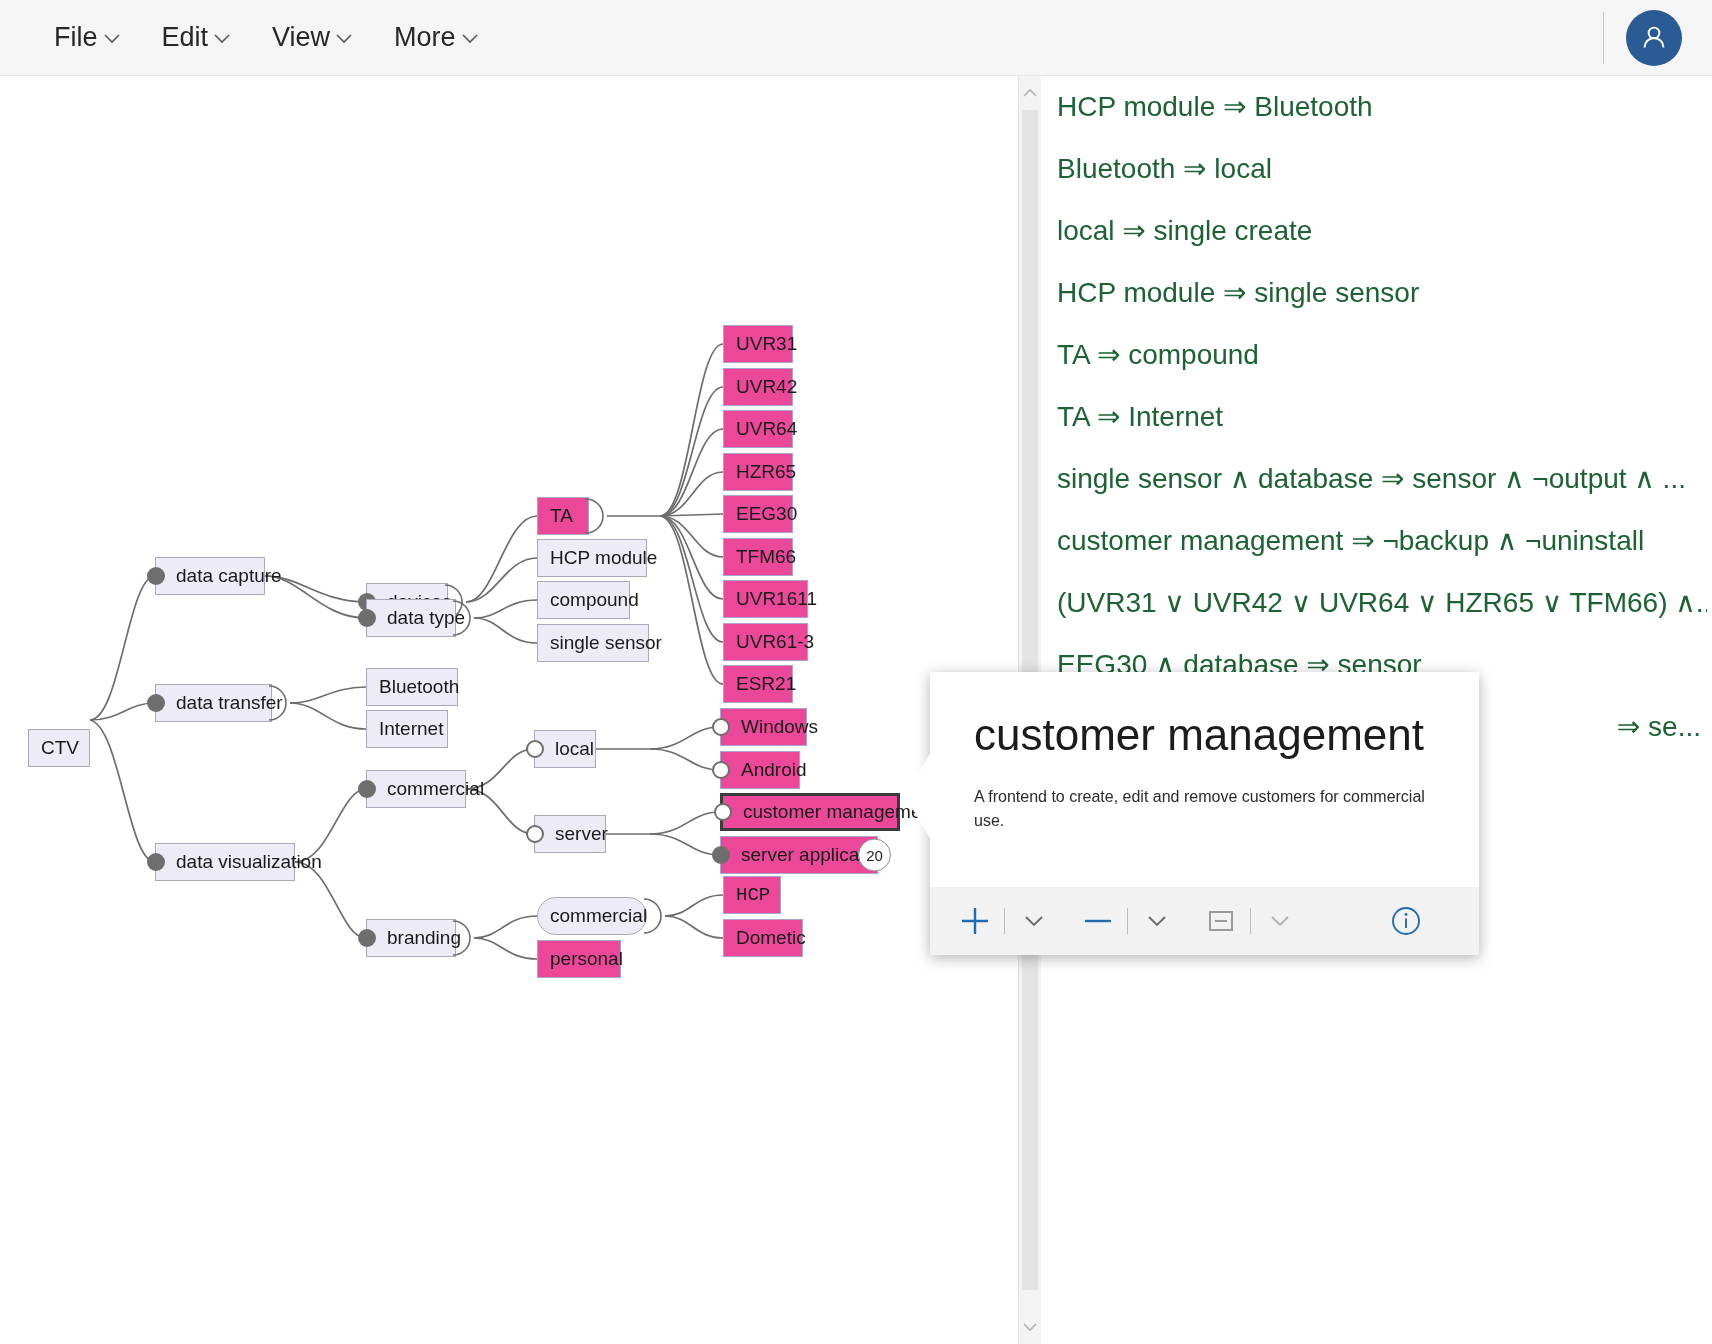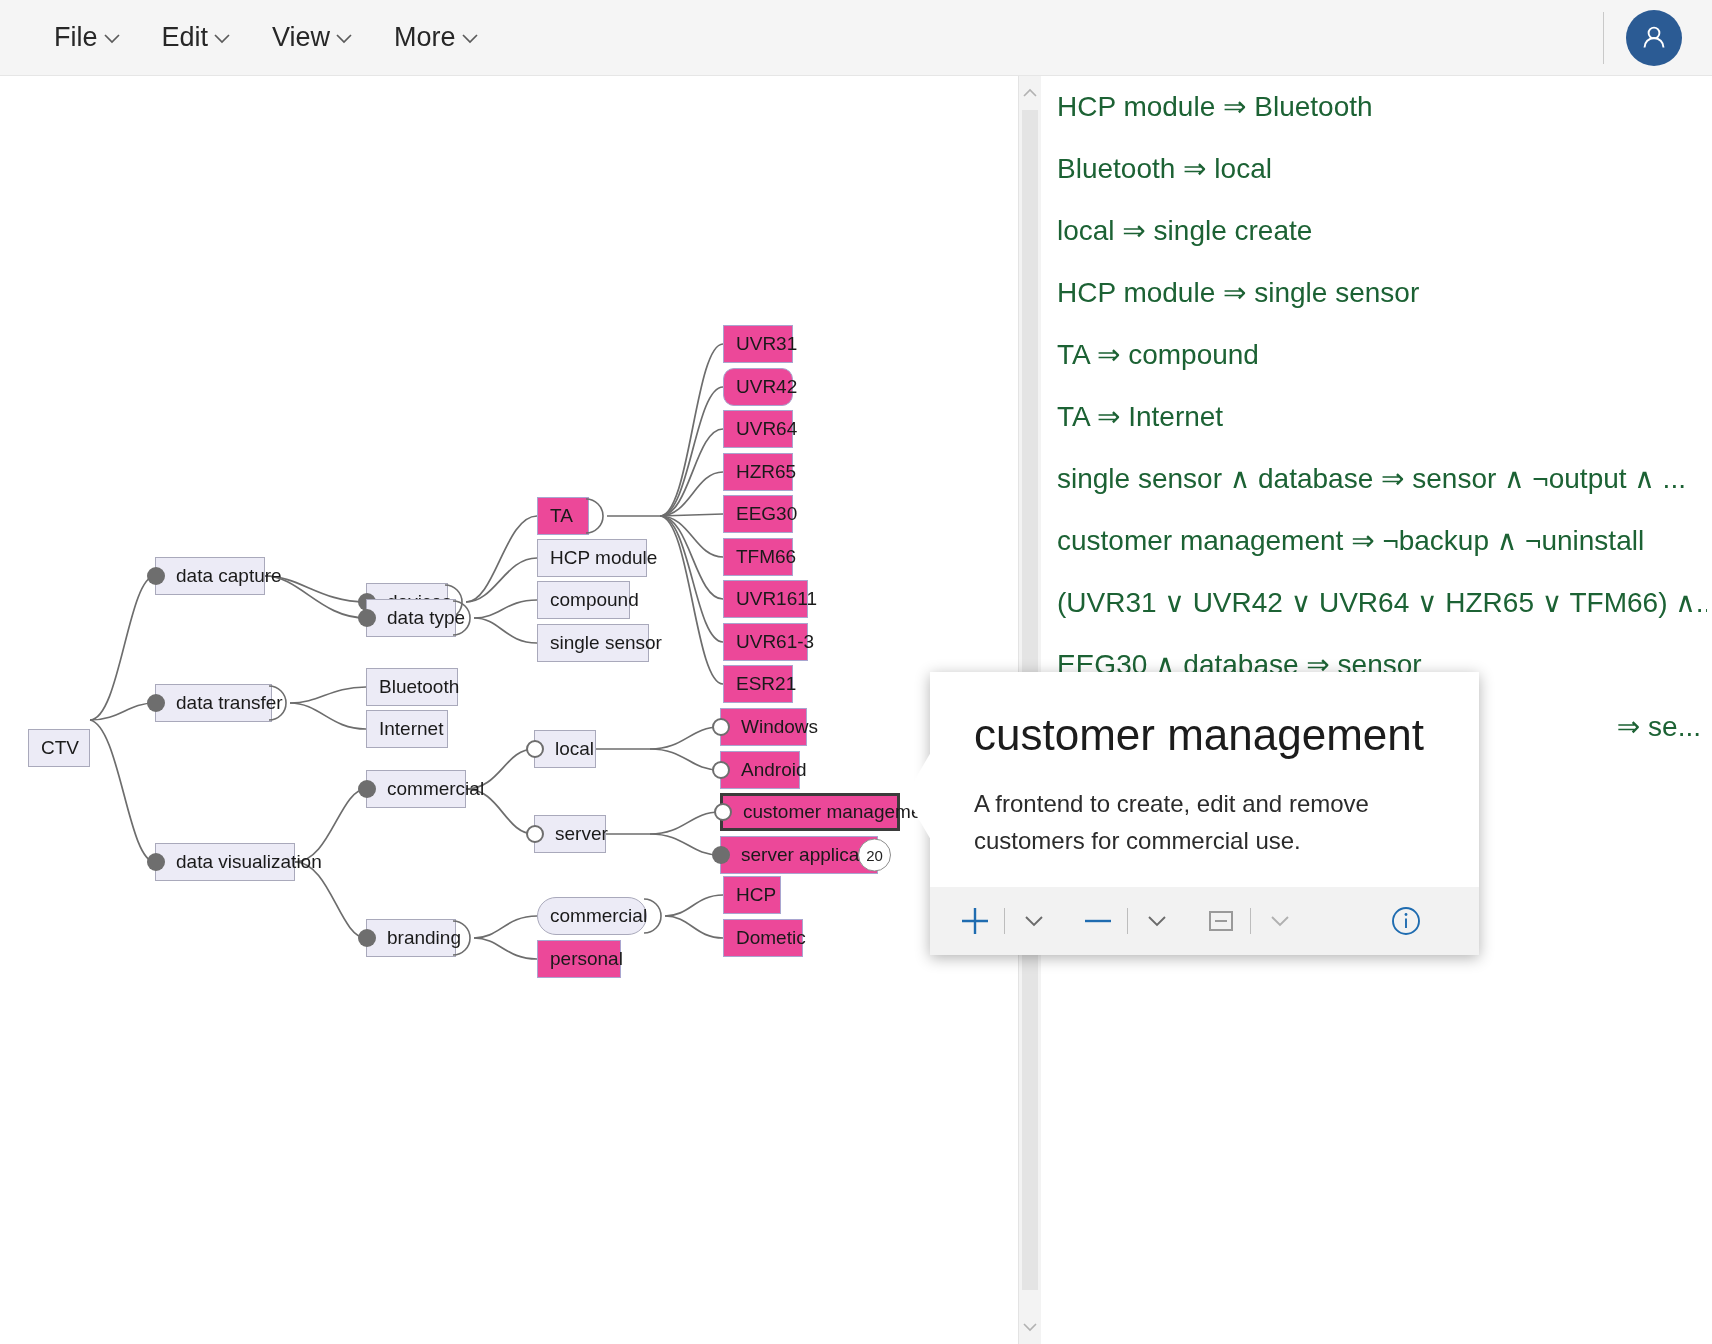--- a/index.html
+++ b/index.html
@@ -217,21 +217,21 @@
     padding: 38px 44px 0 44px;
   }
   .popup-title {
     font-size: 44px;
     color: #1c1c1c;
     line-height: 1.15;
     margin-bottom: 24px;
     white-space: nowrap;
   }
   .popup-desc {
-    font-size: 24px;
+    font-size: 16px;
     color: #2b2b2b;
     line-height: 1.55;
   }
   .popup-toolbar {
     position: absolute;
     left: 0;
     bottom: 0;
     width: 549px;
     height: 68px;
     background: #f2f2f2;
@@ -483,21 +483,21 @@
     </span>
   </div>
 
   <div class="node purple" style="left:537px;top:864px;width:84px;height:38px;">
     <span class="nlabel">personal</span>
   </div>
 
   <div class="node purple" style="left:723px;top:249px;width:70px;height:38px;">
     <span class="nlabel">UVR31</span>
   </div>
-  <div class="node purple" style="left:723px;top:292px;width:70px;height:38px;border-radius:11px;">
+  <div class="node purple" style="left:723px;top:292px;width:70px;height:38px;">
     <span class="nlabel">UVR42</span>
   </div>
   <div class="node purple" style="left:723px;top:334px;width:70px;height:38px;">
     <span class="nlabel">UVR64</span>
   </div>
   <div class="node purple" style="left:723px;top:377px;width:70px;height:38px;">
     <span class="nlabel">HZR65</span>
   </div>
   <div class="node purple" style="left:723px;top:419px;width:70px;height:38px;">
     <span class="nlabel">EEG30</span>
@@ -529,21 +529,21 @@
     <span class="marker optional"></span>
     <span class="nlabel">customer management</span>
   </div>
 
   <div class="node purple haspad" style="left:720px;top:760px;width:158px;height:38px;">
     <span class="marker mandatory"></span>
     <span class="nlabel">server application</span>
     <span class="badge">20</span>
   </div>
 
-  <div class="node purple" style="left:723px;top:800px;width:58px;height:38px;">
+  <div class="node purple" style="left:723px;top:800px;width:58px;height:38px;font-family:Liberation Mono, monospace;">
     <span class="nlabel">HCP</span>
   </div>
   <div class="node purple" style="left:723px;top:843px;width:80px;height:38px;">
     <span class="nlabel">Dometic</span>
   </div>
 
 </div>
 
 <div class="rightpanel">
 

